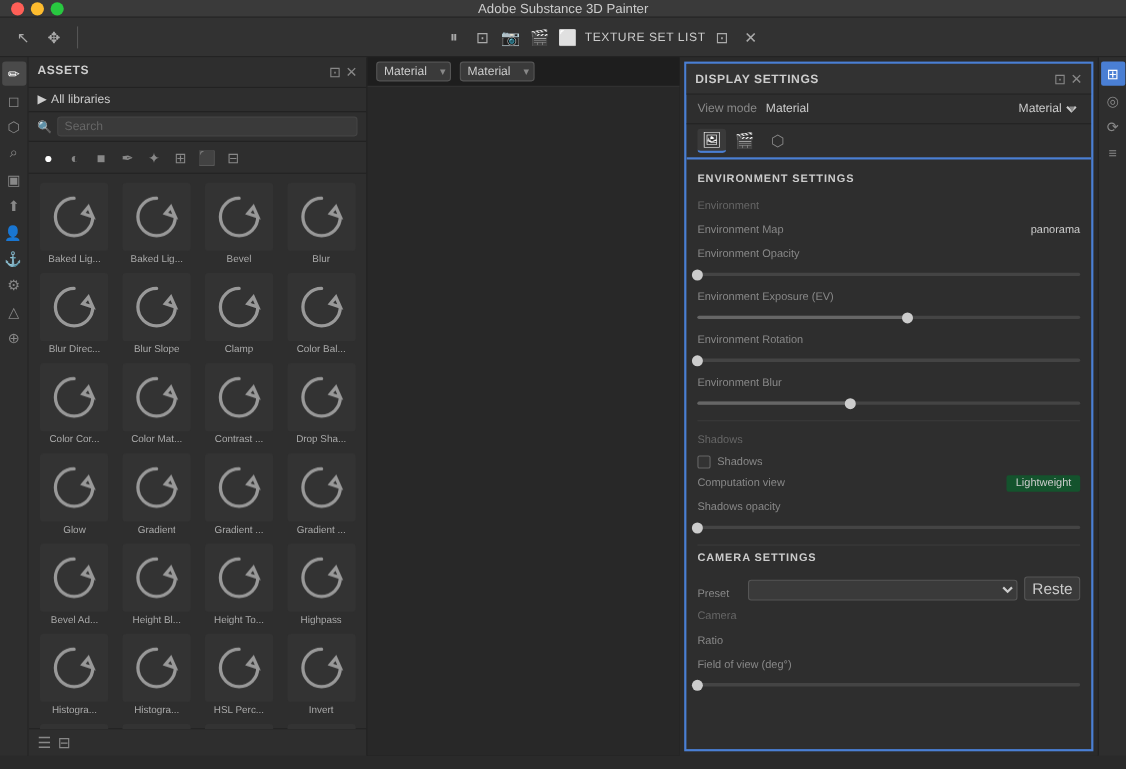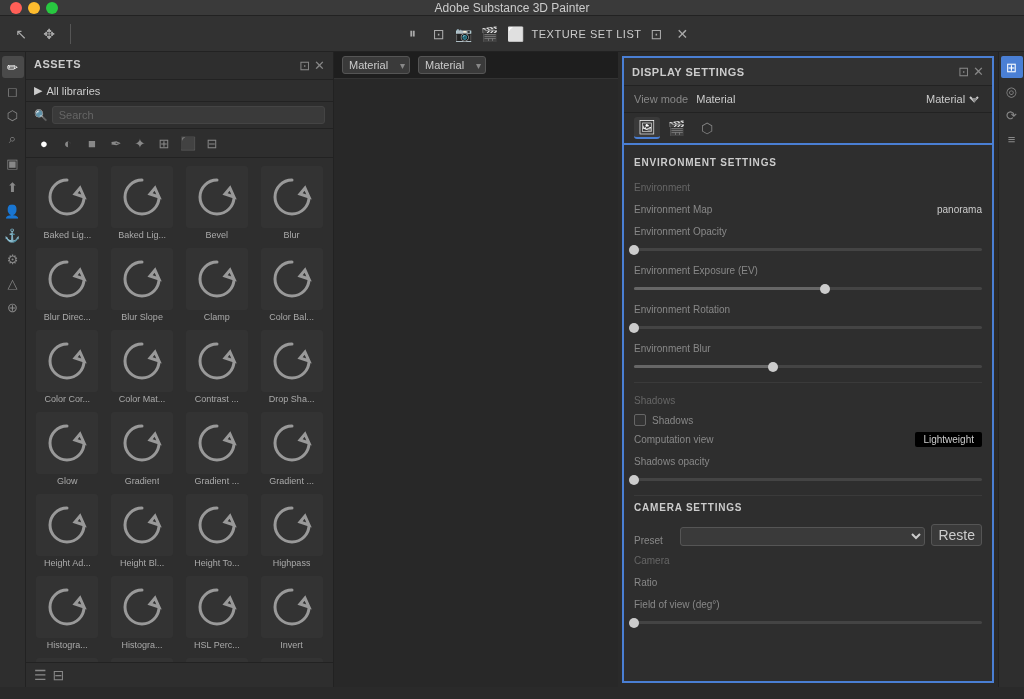--- a/index.html
+++ b/index.html
@@ -470,21 +470,21 @@
       padding: 3px 0;
     }
     .computation-label {
       color: #888;
       font-size: 10px;
       flex: 1;
     }
     .computation-value {
       color: #ccc;
       font-size: 10px;
-      background: #000000;
+      background: #14532d;
       padding: 2px 8px;
       border-radius: 2px;
     }
 
     .divider {
       height: 1px;
       background: #3a3a3a;
       margin: 6px 0;
     }
 
@@ -745,21 +745,21 @@
             </svg>
           </div>
           <span class="asset-label">Gradient ...</span>
         </div>
         <div class="asset-item">
           <div class="asset-thumb asset-thumb-dark">
             <svg width="50" height="50" viewBox="0 0 50 50">
               <path d="M 25 8 A 17 17 0 1 0 42 25 M 38 16 L 42 25 L 33 22 Z" fill="none" stroke="#999" stroke-width="3" stroke-linecap="round"></path>
             </svg>
           </div>
-          <span class="asset-label">Height Ad...</span>
+          <span class="asset-label">Bevel Ad...</span>
         </div>
         <div class="asset-item">
           <div class="asset-thumb asset-thumb-dark">
             <svg width="50" height="50" viewBox="0 0 50 50">
               <path d="M 25 8 A 17 17 0 1 0 42 25 M 38 16 L 42 25 L 33 22 Z" fill="none" stroke="#999" stroke-width="3" stroke-linecap="round"></path>
             </svg>
           </div>
           <span class="asset-label">Height Bl...</span>
         </div>
         <div class="asset-item">

